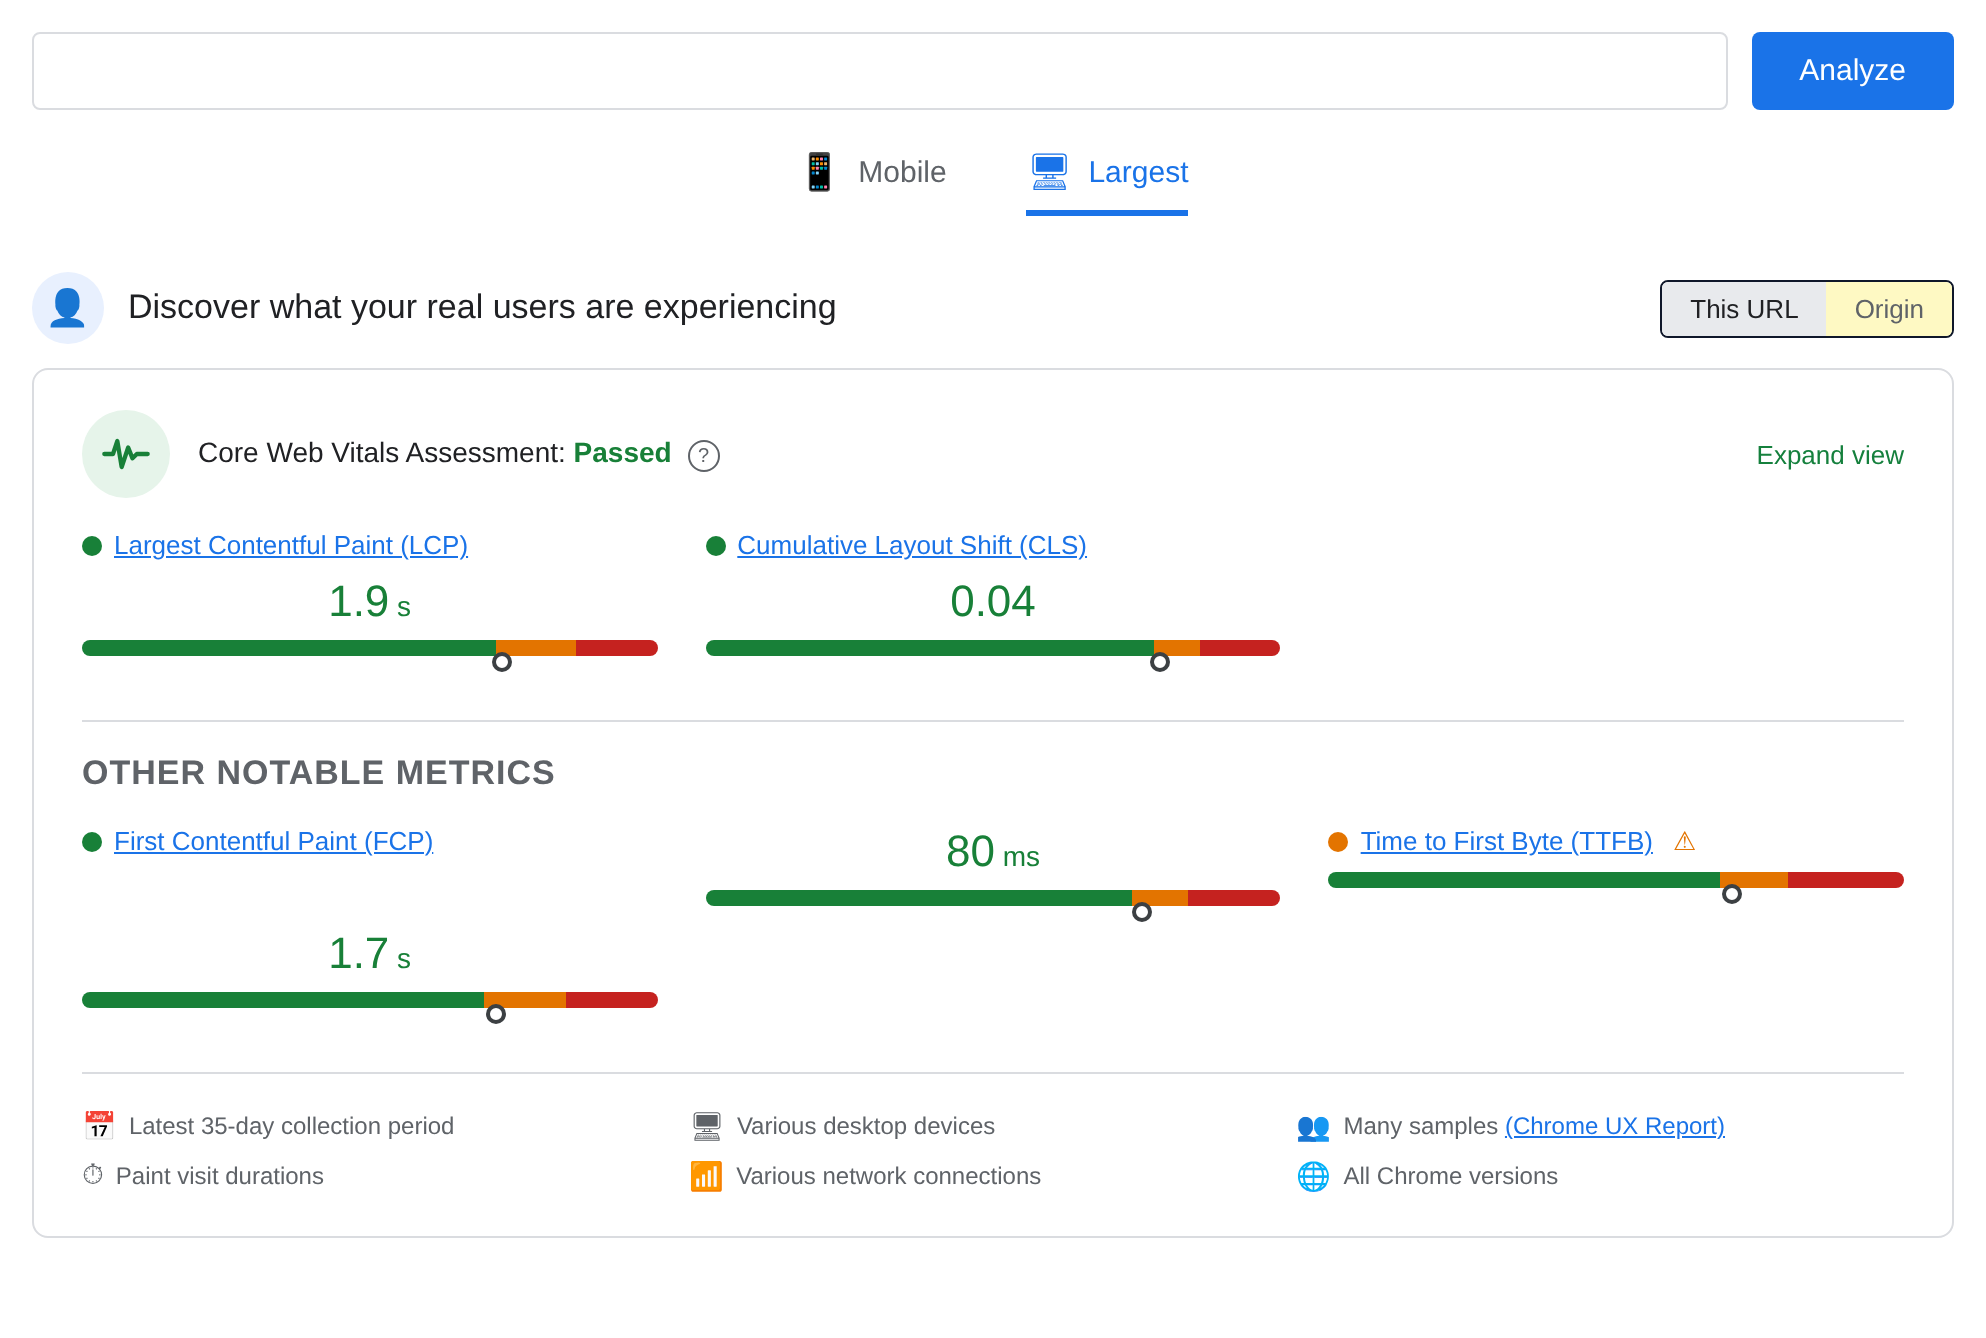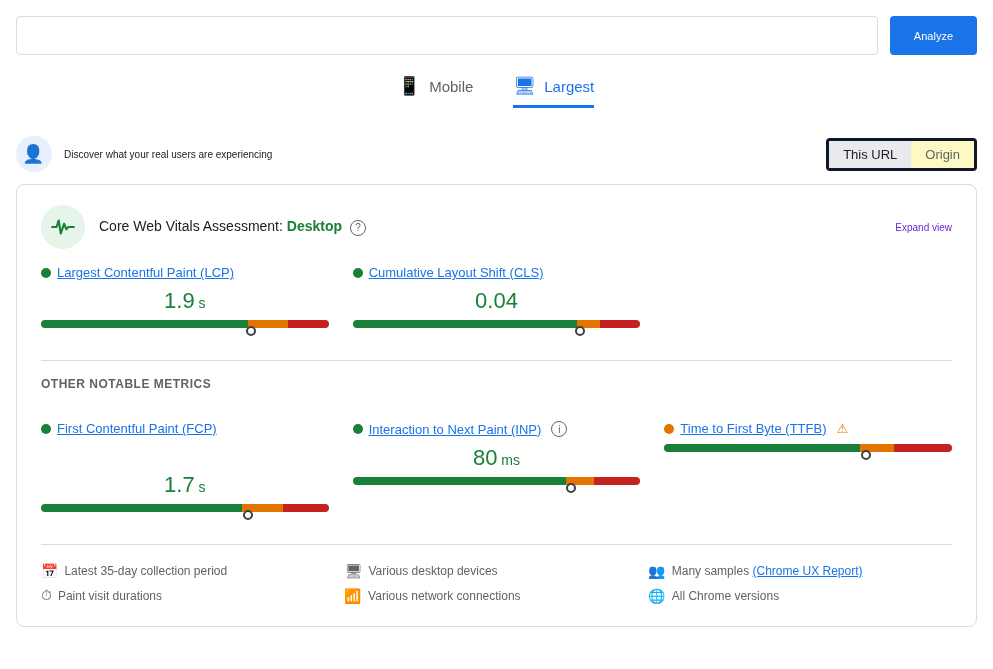--- a/index.html
+++ b/index.html
@@ -26,21 +26,21 @@
       font-size: 15px;
       color: #202124;
       outline: none;
     }
     .analyze-btn {
       background: #1a73e8;
       color: #fff;
       border: none;
       border-radius: 4px;
       padding: 10px 24px;
-      font-size: 11px;
+      font-size: 15px;
       cursor: pointer;
       font-weight: 500;
     }
 
     
     .device-tabs {
       display: flex;
       justify-content: center;
       gap: 40px;
       margin-bottom: 20px;
@@ -79,26 +79,26 @@
       width: 36px;
       height: 36px;
       background: #e8f0fe;
       border-radius: 50%;
       display: flex;
       align-items: center;
       justify-content: center;
       font-size: 18px;
     }
     .discover-text {
-      font-size: 10px;
+      font-size: 17px;
       color: #202124;
     }
     .url-origin-buttons {
       display: flex;
-      border: 3px solid #0f172a;
+      border: 1px solid #0f172a;
       border-radius: 4px;
       overflow: hidden;
     }
     .url-origin-btn {
       padding: 6px 14px;
       font-size: 13px;
       cursor: pointer;
       border: none;
       background: #fef9c3;
       color: #5f6368;
@@ -152,22 +152,22 @@
       width: 16px;
       height: 16px;
       border-radius: 50%;
       border: 1px solid #5f6368;
       color: #5f6368;
       font-size: 10px;
       margin-left: 4px;
       cursor: pointer;
     }
     .expand-link {
-      font-size: 10px;
-      color: #6d28d9;
+      font-size: 13px;
+      color: #15803d;
       cursor: pointer;
       text-decoration: none;
       margin-left: 28px;
     }
 
     
     .metrics-grid {
       display: grid;
       grid-template-columns: 1fr 1fr 1fr;
       gap: 20px 24px;
@@ -217,25 +217,25 @@
       background: #c5221f;
     }
 
     
     .section-divider {
       border: none;
       border-top: 1px solid #dadce0;
       margin: 16px 0;
     }
     .section-label {
-      font-size: 12px;
+      font-size: 17px;
       font-weight: 600;
       color: #5f6368;
       letter-spacing: 0.5px;
-      margin-bottom: 30px;
+      margin-bottom: 16px;
       text-transform: uppercase;
     }
 
     
     .footer-info {
       display: grid;
       grid-template-columns: 1fr 1fr 1fr;
       gap: 4px 0;
       margin-top: 20px;
       border-top: 1px solid #dadce0;
@@ -313,21 +313,21 @@
 
   <div class="cwv-header">
     <div class="cwv-header-left">
       <div class="cwv-icon">
         <svg viewBox="0 0 24 24" fill="none" xmlns="http://www.w3.org/2000/svg">
           <polyline points="2,12 6,12 8,6 10,18 13,9 15,14 17,12 22,12" stroke="#188038" stroke-width="2" fill="none" stroke-linecap="round" stroke-linejoin="round"></polyline>
         </svg>
       </div>
       <span>
         <span>Core Web Vitals Assessment:</span>
-        <span class="cwv-passed">Desktop</span>
+        <span class="cwv-passed">Passed</span>
         <span class="info-icon">?</span>
       </span>
     </div>
     <a class="expand-link">Expand view</a>
   </div>
 
   <div class="metrics-grid" id="cwv-grid">
     <div class="metric-item">
       <div class="metric-label">
         <span class="dot dot-green"></span>
@@ -388,25 +388,20 @@
           <div class="pb-yellow" style="width:14%;"></div>
           <div class="pb-red" style="width:16%;"></div>
         </div>
         <div style="position:relative;height:12px;">
           <div class="bar-pointer" style="left:72%;"></div>
         </div>
       </div>
     </div>
 
     <div class="metric-item">
-      <div class="metric-label">
-        <span class="dot dot-green"></span>
-        <a href="#">Interaction to Next Paint (INP)</a>
-          <span class="info-icon" style="vertical-align:middle;">i</span>
-      </div>
       <div class="metric-value" style="color:#188038;">
         80<span class="unit"> ms</span>
       </div>
       <div class="bar-wrapper">
         <div class="bar-track">
           <div class="pb-green" style="width:74%;"></div>
           <div class="pb-yellow" style="width:10%;"></div>
           <div class="pb-red" style="width:16%;"></div>
         </div>
         <div style="position:relative;height:12px;">

